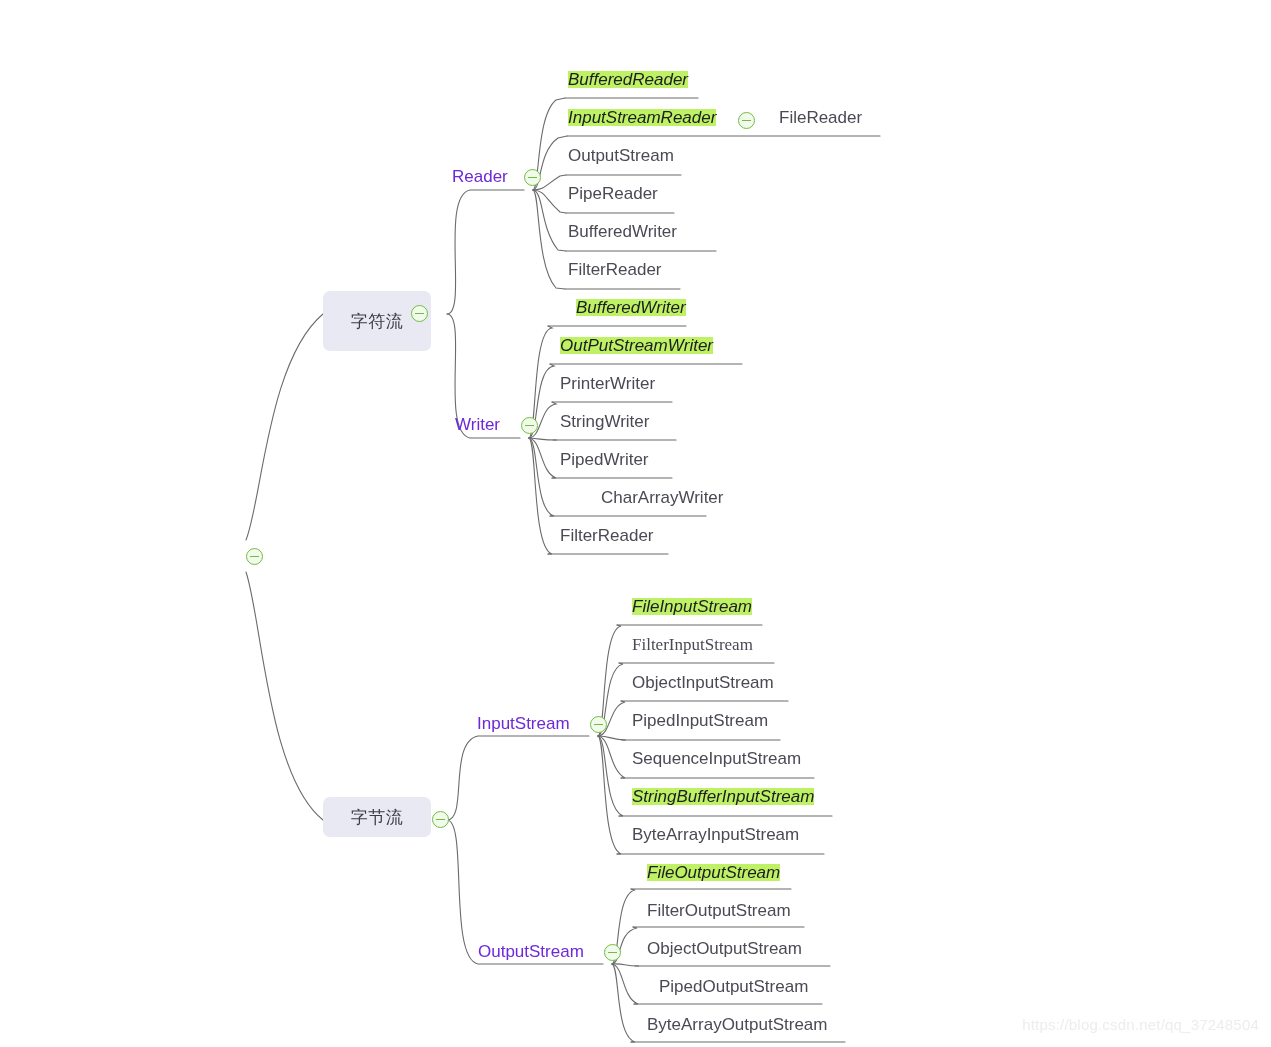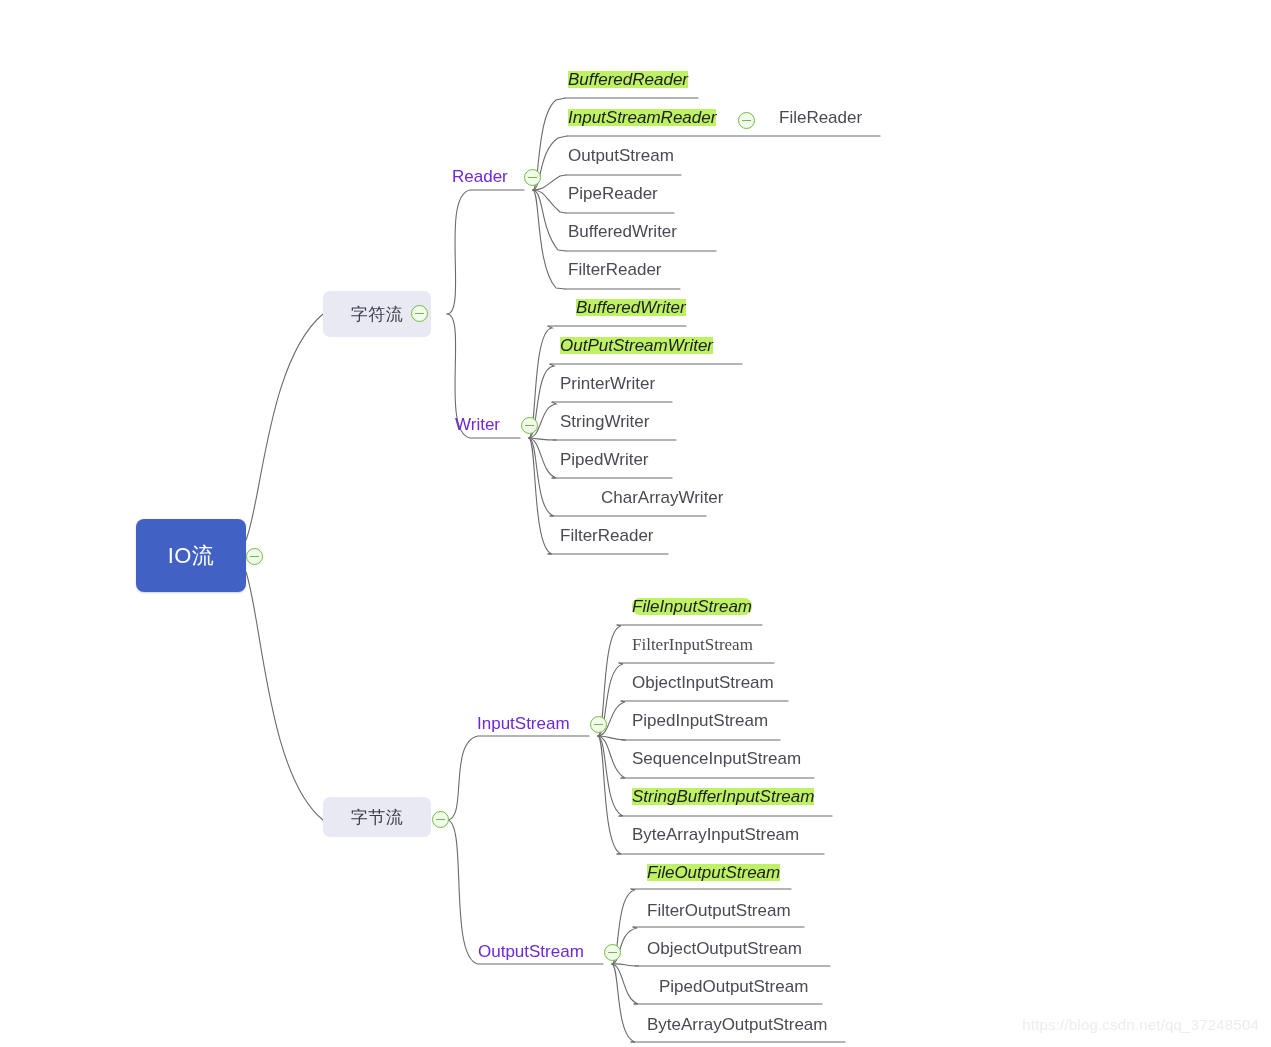--- a/index.html
+++ b/index.html
@@ -175,26 +175,23 @@
       <path d="M612,964 C620,967 615,1036 635,1042 L631,1042"></path>
 
       <path d="M631,889 L791,889"></path>
       <path d="M633,927 L804,927"></path>
       <path d="M635,966 L830,966"></path>
       <path d="M634,1004 L822,1004"></path>
       <path d="M631,1042 L845,1042"></path>
     </g>
   </svg>
 
-  <div class="root-node" style="left:136px; top:519px; width:110px; height:73px;">
-    <span>IO流</span>
-  </div>
   <div class="toggle" style="left:246px; top:548px;"></div>
 
-  <div class="branch-node" style="left:323px; top:291px; width:108px; height:46px;">
+  <div class="branch-node" style="left:323px; top:291px; width:108px; height:60px;">
     <span>字符流</span>
   </div>
   <div class="toggle" style="left:411px; top:305px;"></div>
 
   <div class="branch-node" style="left:323px; top:797px; width:108px; height:40px;">
     <span>字节流</span>
   </div>
   <div class="toggle" style="left:432px; top:811px;"></div>
 
   <div class="text-node lvl2" style="left:452px; top:168px;">
@@ -255,21 +252,21 @@
   <div class="text-node" style="left:560px; top:451px;">
     <span>PipedWriter</span>
   </div>
   <div class="text-node" style="left:560px; top:489px;margin-left:41px;">
     <span>CharArrayWriter</span>
   </div>
   <div class="text-node" style="left:560px; top:527px;">
     <span>FilterReader</span>
   </div>
 
-  <div class="text-node hl" style="left:632px; top:598px;border-radius:8px;">
+  <div class="text-node hl" style="left:632px; top:598px;">
     <span>FileInputStream</span>
   </div>
   <div class="text-node" style="left:632px; top:636px;font-family:Liberation Serif, serif;">
     <span>FilterInputStream</span>
   </div>
   <div class="text-node" style="left:632px; top:674px;">
     <span>ObjectInputStream</span>
   </div>
   <div class="text-node" style="left:632px; top:712px;">
     <span>PipedInputStream</span>

